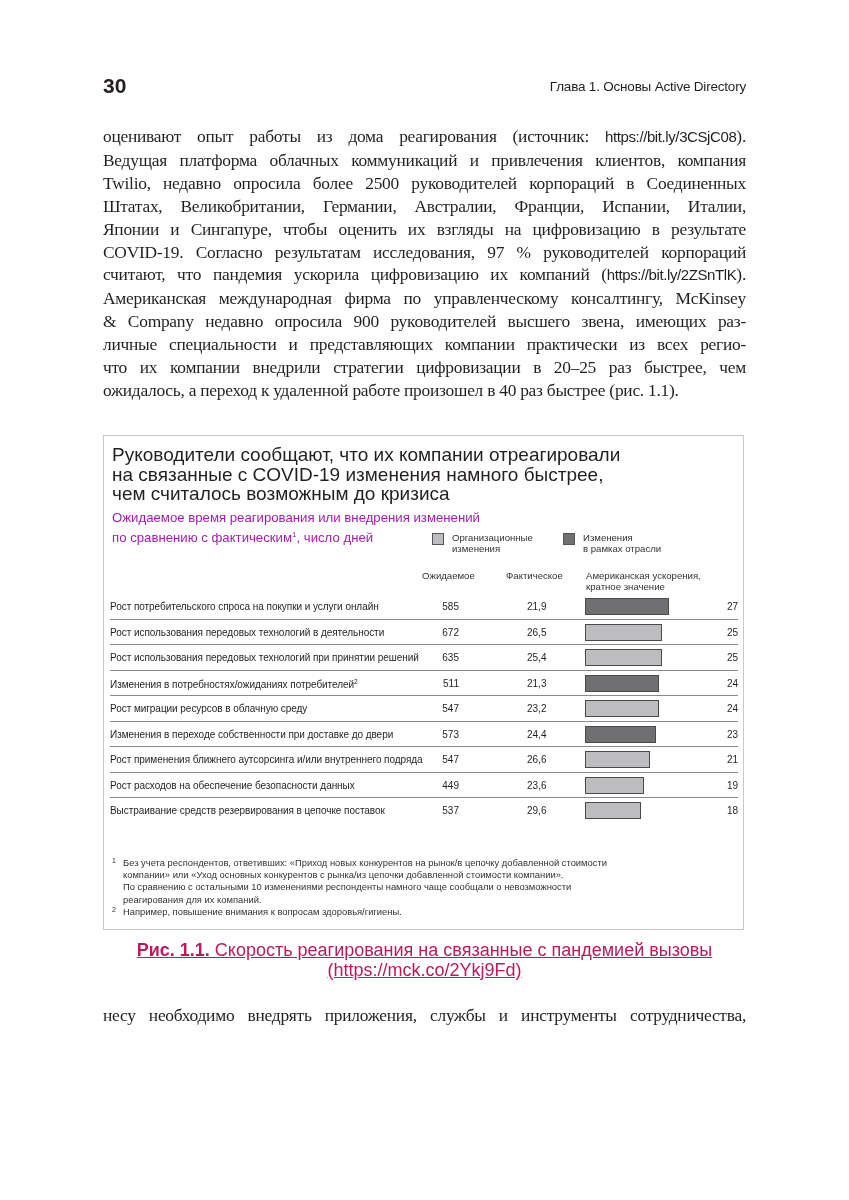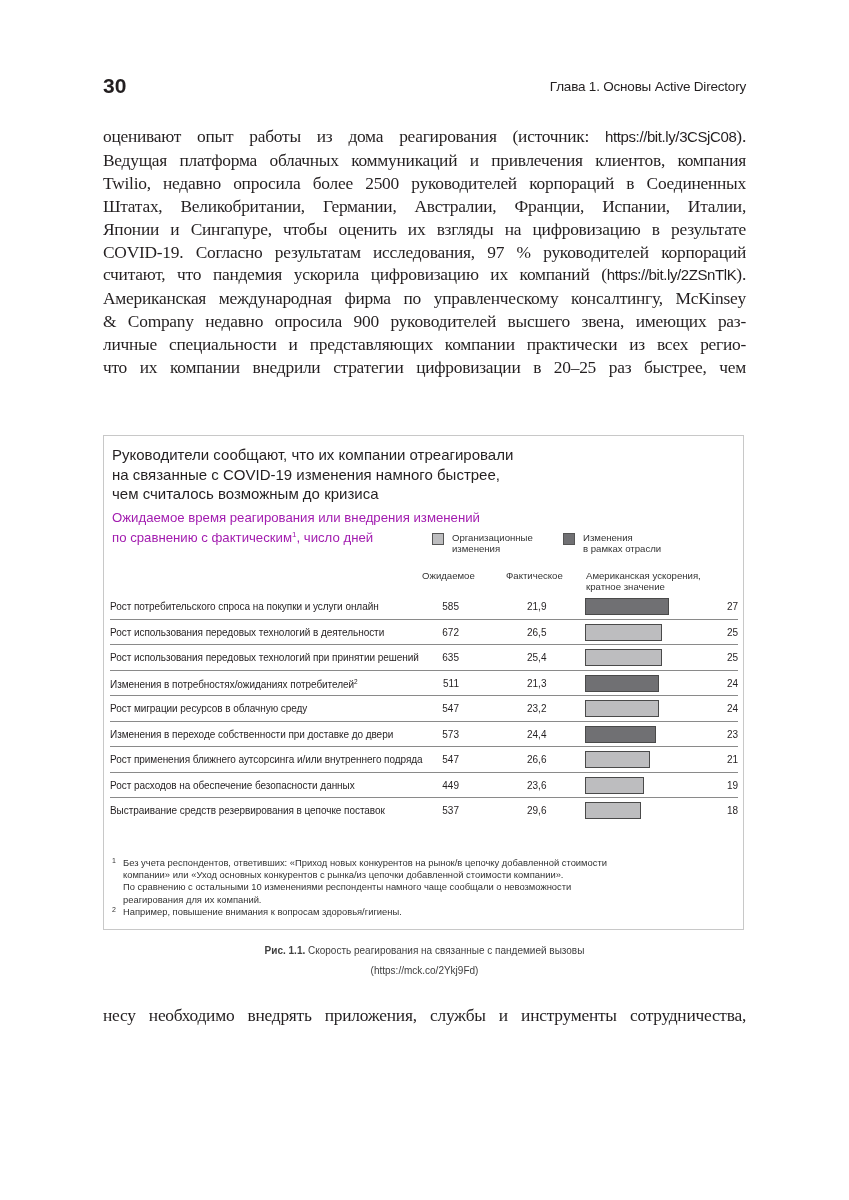--- a/index.html
+++ b/index.html
@@ -7,21 +7,21 @@
   .page-num { position: absolute; left: 103px; top: 74px; font-family: "Liberation Sans", sans-serif; font-weight: bold; font-size: 21px; }
   .running-head { position: absolute; right: 103px; top: 79px; font-family: "Liberation Sans", sans-serif; font-size: 13.5px; letter-spacing: -0.2px; }
   .body-text { position: absolute; left: 103px; width: 643px; font-family: "Liberation Serif", serif; font-size: 17.4px; line-height: 22.9px; text-align: justify; letter-spacing: -0.25px; }
   .body-text .line { display: block; text-align: justify; text-align-last: justify; white-space: nowrap; }
   .body-text .line.last { text-align-last: left; }
   .url { font-family: "Liberation Sans", sans-serif; font-size: 15px; letter-spacing: -0.4px; }
   #para1 { top: 125px; }
   #para2 { top: 1004px; }
 
   .figure { position: absolute; left: 103px; top: 435px; width: 641px; height: 495px; border: 1.5px solid #c8c8c8; box-sizing: border-box; font-family: "Liberation Sans", sans-serif; }
-  .fig-title { position: absolute; left: 8px; top: 9px; font-size: 15px; line-height: 19.5px; color: #231f20; }
+  .fig-title { position: absolute; left: 8px; top: 9px; font-size: 19px; line-height: 19.5px; color: #231f20; }
   .fig-subtitle { position: absolute; left: 8px; top: 73px; font-size: 13.2px; line-height: 17px; color: #a21caf; }
   .legend { position: absolute; top: 96px; font-size: 9.6px; line-height: 11px; color: #333; }
   .legend .swatch { position: absolute; left: 0; top: 1px; width: 12px; height: 12px; border: 1px solid #555; box-sizing: border-box; }
   .legend .label { position: absolute; left: 20px; top: 0; white-space: nowrap; }
   #legend-org { left: 328px; }
   #legend-ind { left: 459px; }
   .col-head { position: absolute; top: 134px; font-size: 9.6px; line-height: 11px; color: #333; white-space: nowrap; }
   #col-expected { left: 318px; }
   #col-actual { left: 402px; }
   #col-factor { left: 482px; }
@@ -30,41 +30,42 @@
   .row.last { border-bottom: none; }
   .row .rlabel { position: absolute; left: 0; top: 7px; white-space: nowrap; letter-spacing: -0.05px; }
   .row .rexp { position: absolute; left: 321px; top: 7px; width: 28px; text-align: right; }
   .row .ract { position: absolute; left: 417px; top: 7px; }
   .row .rbar { position: absolute; left: 475px; top: 4px; height: 17px; border: 1.3px solid #4a4a4a; box-sizing: border-box; }
   .row .rval { position: absolute; right: 0; top: 7px; text-align: right; }
   .footnotes { position: absolute; left: 8px; top: 421px; font-size: 9.4px; line-height: 12.2px; color: #333; }
   .footnotes .fn { position: relative; padding-left: 11px; }
   .footnotes .fn sup { position: absolute; left: 0; top: -2px; font-size: 7px; }
 
-  .caption { position: absolute; left: 103px; width: 643px; top: 941px; text-align: center; font-family: "Liberation Sans", sans-serif; font-size: 10px; line-height: 19.5px; color: #404040; }
+  .caption { position: absolute; left: 103px; width: 643px; top: 941px; text-align: center; font-family: "Liberation Sans", sans-serif; font-size: 18px; line-height: 19.5px; color: #be185d; text-decoration: underline; }
   .caption b { font-weight: bold; }
 </style>
 </head>
 <body>
 
 <div class="page-num">30</div>
 <div class="running-head">Глава 1. Основы Active Directory</div>
 
 <div class="body-text" id="para1">
     <span class="line"><span>оценивают опыт работы из дома реагирования (источник: </span><span class="url">https://bit.ly/3CSjC08</span><span>).</span></span>
     <span class="line"><span>Ведущая платформа облачных коммуникаций и привлечения клиентов, компания</span></span>
     <span class="line"><span>Twilio, недавно опросила более 2500 руководителей корпораций в Соединенных</span></span>
     <span class="line"><span>Штатах, Великобритании, Германии, Австралии, Франции, Испании, Италии,</span></span>
     <span class="line"><span>Японии и Сингапуре, чтобы оценить их взгляды на цифровизацию в результате</span></span>
     <span class="line"><span>COVID-19. Согласно результатам исследования, 97 % руководителей корпораций</span></span>
     <span class="line"><span>считают, что пандемия ускорила цифровизацию их компаний (</span><span class="url">https://bit.ly/2ZSnTlK</span><span>).</span></span>
     <span class="line"><span>Американская международная фирма по управленческому консалтингу, McKinsey</span></span>
     <span class="line"><span>&amp; Company недавно опросила 900 руководителей высшего звена, имеющих раз-</span></span>
     <span class="line"><span>личные специальности и представляющих компании практически из всех регио-</span></span>
     <span class="line"><span>что их компании внедрили стратегии цифровизации в 20–25 раз быстрее, чем</span></span>
+    <span class="line last"><span>ожидалось, а переход к удаленной работе произошел в 40 раз быстрее (рис. 1.1).</span></span>
   </div>
 
 <div class="figure">
   <div class="fig-title">
     <div>Руководители сообщают, что их компании отреагировали</div>
     <div>на связанные с COVID-19 изменения намного быстрее,</div>
     <div>чем считалось возможным до кризиса</div>
   </div>
   <div class="fig-subtitle">
     <div>Ожидаемое время реагирования или внедрения изменений</div>

